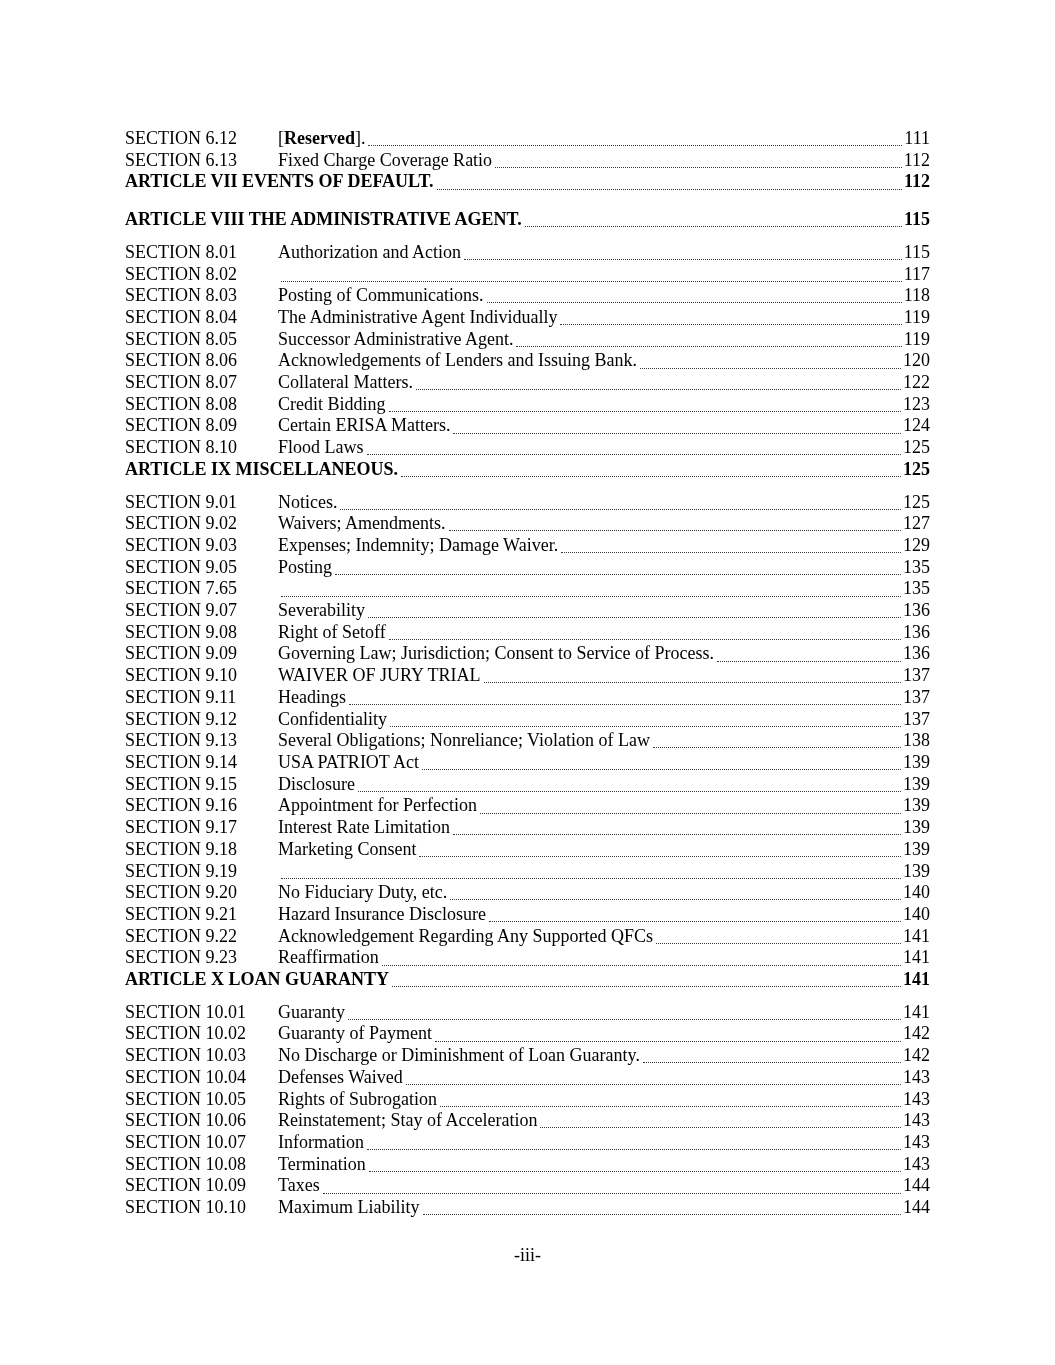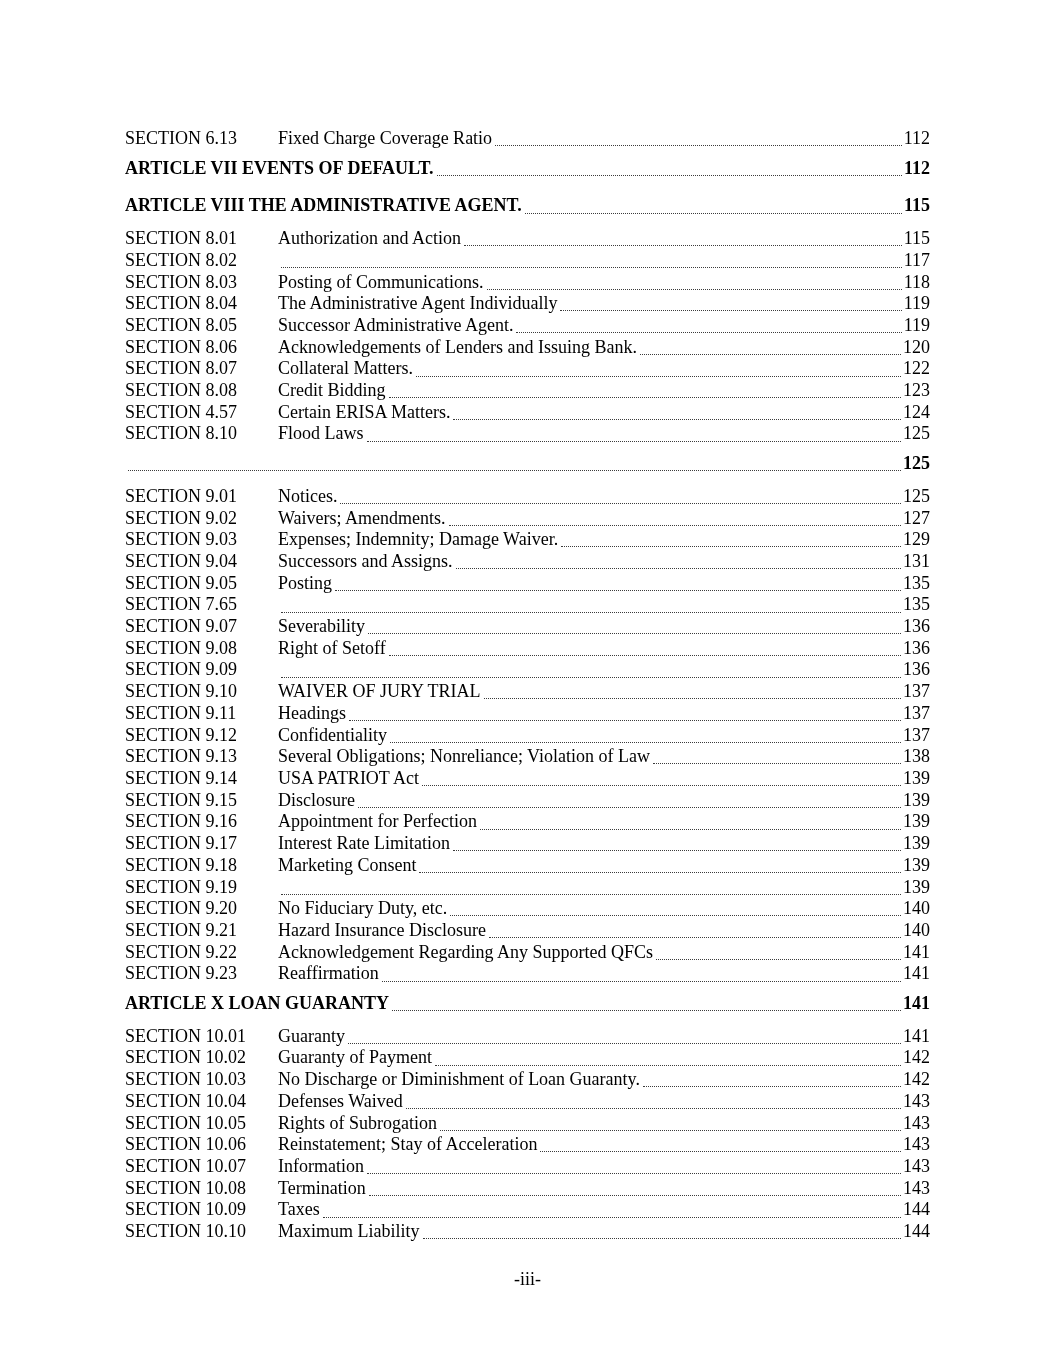--- a/index.html
+++ b/index.html
@@ -17,21 +17,20 @@
     padding: 128px 125px 0 125px;
   }
   .row {
     display: flex;
     align-items: baseline;
     line-height: 21.7px;
     white-space: nowrap;
   }
   .row.article {
     font-weight: bold;
-    margin-top: 8px;
     margin-bottom: 11px;
   }
   .row.article + .row.article {
     margin-top: 16px;
   }
   .label {
     flex: 0 0 153px;
   }
   .title {
     flex: 0 0 auto;
@@ -57,20 +56,26 @@
     text-align: center;
     line-height: 21.7px;
   }
 </style>
 </head>
 <body>
 
 <div class="page-content">
   <div id="toc-list">
       <div class="row section">
+    <span class="label">SECTION 6.12</span>
+    <span class="title"><span>[</span><span class="b">Reserved</span><span>].</span></span>
+    <span class="leader"></span>
+    <span class="page-num">111</span>
+  </div>
+      <div class="row section">
     <span class="label">SECTION 6.13</span>
     <span class="title">Fixed Charge Coverage Ratio</span>
     <span class="leader"></span>
     <span class="page-num">112</span>
   </div>
       <div class="row article">
 
     <span class="title">ARTICLE VII EVENTS OF DEFAULT.</span>
     <span class="leader"></span>
     <span class="page-num">112</span>
@@ -122,33 +127,34 @@
     <span class="leader"></span>
     <span class="page-num">122</span>
   </div>
       <div class="row section">
     <span class="label">SECTION 8.08</span>
     <span class="title">Credit Bidding</span>
     <span class="leader"></span>
     <span class="page-num">123</span>
   </div>
       <div class="row section">
-    <span class="label">SECTION 4.57</span>
+    <span class="label">SECTION 8.09</span>
     <span class="title">Certain ERISA Matters.</span>
     <span class="leader"></span>
     <span class="page-num">124</span>
   </div>
       <div class="row section">
     <span class="label">SECTION 8.10</span>
     <span class="title">Flood Laws</span>
     <span class="leader"></span>
     <span class="page-num">125</span>
   </div>
       <div class="row article">
 
+    <span class="title">ARTICLE IX MISCELLANEOUS.</span>
     <span class="leader"></span>
     <span class="page-num">125</span>
   </div>
       <div class="row section">
     <span class="label">SECTION 9.01</span>
     <span class="title">Notices.</span>
     <span class="leader"></span>
     <span class="page-num">125</span>
   </div>
       <div class="row section">
@@ -157,26 +163,20 @@
     <span class="leader"></span>
     <span class="page-num">127</span>
   </div>
       <div class="row section">
     <span class="label">SECTION 9.03</span>
     <span class="title">Expenses; Indemnity; Damage Waiver.</span>
     <span class="leader"></span>
     <span class="page-num">129</span>
   </div>
       <div class="row section">
-    <span class="label">SECTION 9.04</span>
-    <span class="title">Successors and Assigns.</span>
-    <span class="leader"></span>
-    <span class="page-num">131</span>
-  </div>
-      <div class="row section">
     <span class="label">SECTION 9.05</span>
     <span class="title">Posting</span>
     <span class="leader"></span>
     <span class="page-num">135</span>
   </div>
       <div class="row section">
     <span class="label">SECTION 7.65</span>
     <span class="leader"></span>
     <span class="page-num">135</span>
   </div>
@@ -187,20 +187,21 @@
     <span class="page-num">136</span>
   </div>
       <div class="row section">
     <span class="label">SECTION 9.08</span>
     <span class="title">Right of Setoff</span>
     <span class="leader"></span>
     <span class="page-num">136</span>
   </div>
       <div class="row section">
     <span class="label">SECTION 9.09</span>
+    <span class="title">Governing Law; Jurisdiction; Consent to Service of Process.</span>
     <span class="leader"></span>
     <span class="page-num">136</span>
   </div>
       <div class="row section">
     <span class="label">SECTION 9.10</span>
     <span class="title">WAIVER OF JURY TRIAL</span>
     <span class="leader"></span>
     <span class="page-num">137</span>
   </div>
       <div class="row section">

